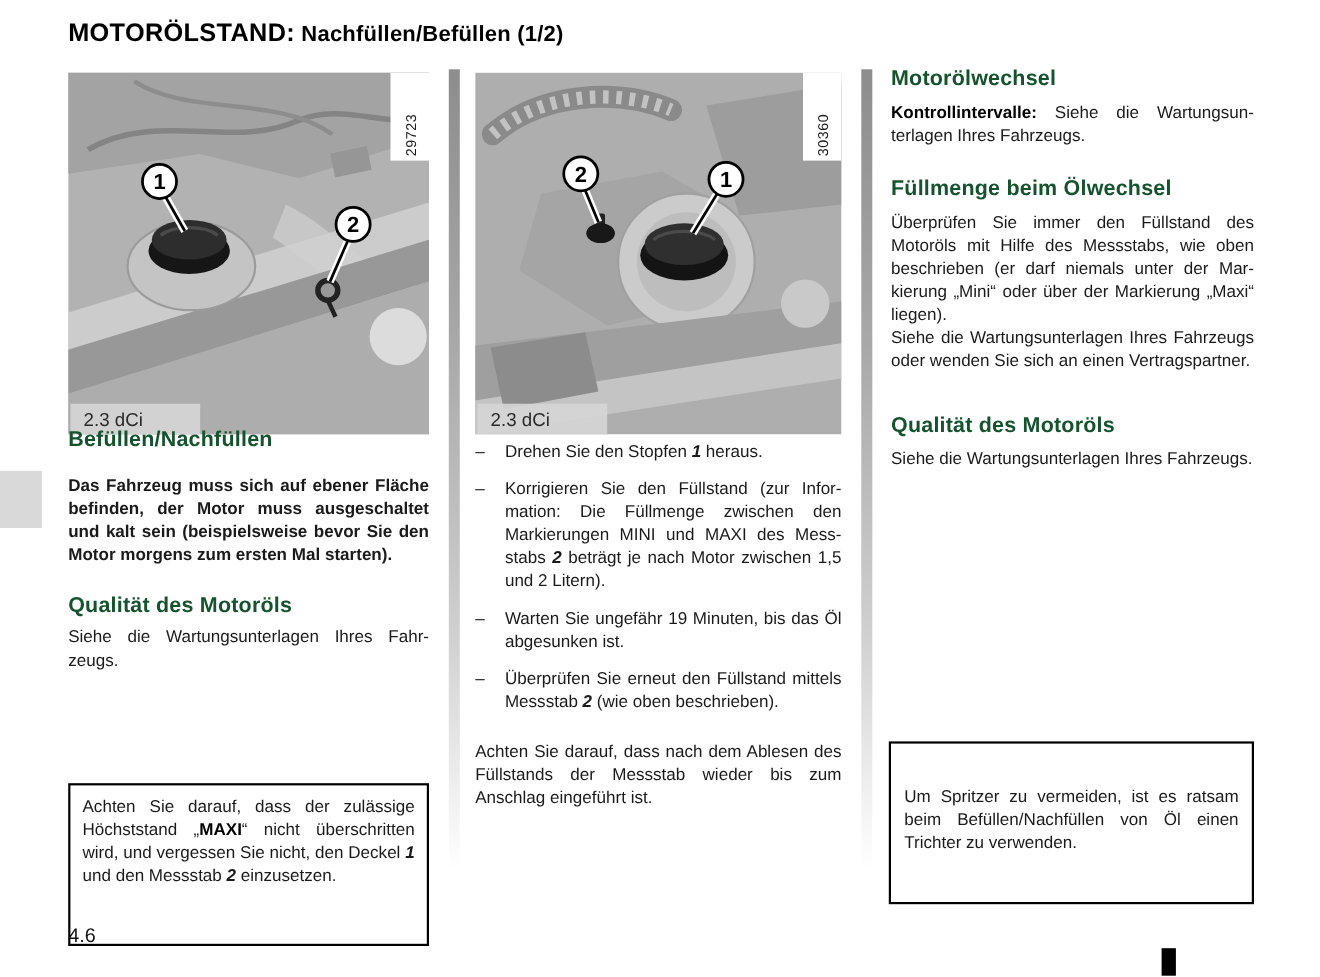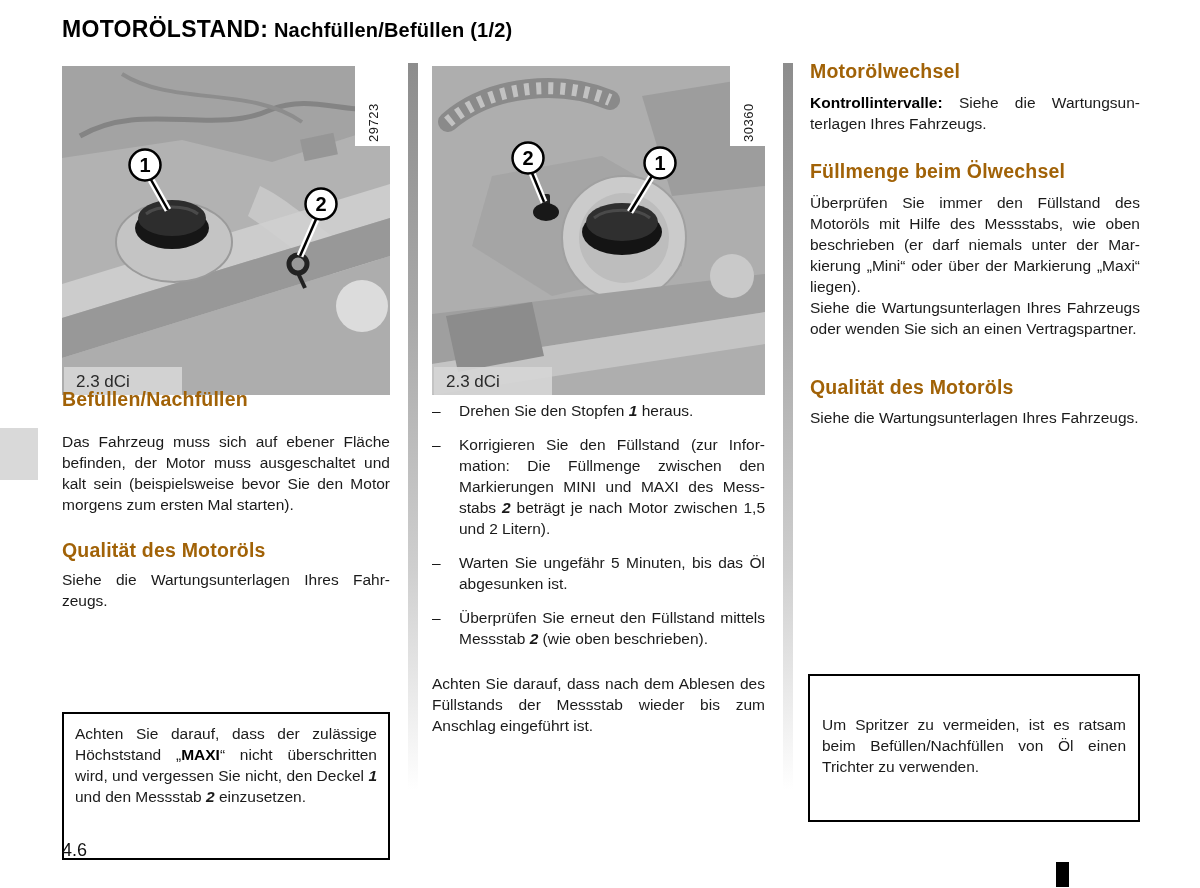--- a/index.html
+++ b/index.html
@@ -15,21 +15,21 @@
   #title .t-sub{font-size:20px;letter-spacing:.2px;text-align:center;}
   
   #chapter-tab{left:0;top:428px;width:38px;height:52px;background:#d9d9d9;}
   
   .figure{top:66px;width:328px;height:329px;}
   .figure svg{display:block;}
   
   .vdivider{top:63px;width:10px;height:727px;
     background:linear-gradient(to bottom,#8d8d8d 0%,#a9a9a9 35%,#cfcfcf 70%,#ffffff 100%);}
   
-  .sechead{margin:0;font-size:19.5px;font-weight:bold;color:#a16207;letter-spacing:.2px;}
+  .sechead{margin:0;font-size:19.5px;font-weight:bold;color:#14532d;letter-spacing:.2px;}
   p.body{margin:0;font-size:15.5px;line-height:21px;text-align:justify;color:#1a1a1a;}
   .bi{font-weight:bold;font-style:italic;}
   .bold{font-weight:bold;color:#000;}
   
   .notebox{border:2px solid #000;box-sizing:border-box;background:#fff;}
   #note-left{left:62px;top:712px;width:328px;height:148px;padding:9px 11px;}
   #note-right{left:808px;top:674px;width:332px;height:148px;padding:38px 12px 0 12px;}
   
   #col2-text{left:432px;top:400px;width:333px;}
   .bullet{display:flex;margin:0 0 13px 0;}
@@ -38,21 +38,21 @@
   #closing-para{margin-top:24px;}
   
   #rc-h1{left:810px;top:60px;}
   #rc-p1{left:810px;top:92px;width:330px;}
   #rc-h2{left:810px;top:160px;}
   #rc-p2{left:810px;top:192px;width:330px;}
   #rc-h3{left:810px;top:376px;}
   #rc-p4{left:810px;top:407px;width:330px;}
   
   #lc-h1{left:62px;top:388px;text-align:center;}
-  #lc-p1{left:62px;top:431px;width:328px;}
+  #lc-p1{left:62px;top:431px;width:328px;font-weight:bold;}
   #lc-h2{left:62px;top:539px;}
   #lc-p2{left:62px;top:569px;width:328px;}
   
   #page-number{left:62px;top:840px;font-size:18px;color:#111;}
   #corner-mark{left:1056px;top:862px;width:13px;height:25px;background:#000;}
 </style>
 </head>
 <body>
 
 <div id="title" class="abs">
@@ -172,21 +172,21 @@
   <div class="bullet">
     <span class="dash">–</span>
     <p class="body"><span>Drehen Sie den Stopfen </span><span class="bi">1</span><span> heraus.</span></p>
   </div>
   <div class="bullet">
     <span class="dash">–</span>
     <p class="body"><span>Korrigieren Sie den Füllstand (zur Infor­mation: Die Füllmenge zwischen den Markierungen MINI und MAXI des Mess­stabs </span><span class="bi">2</span><span> beträgt je nach Motor zwischen 1,5 und 2 Litern).</span></p>
   </div>
   <div class="bullet">
     <span class="dash">–</span>
-    <p class="body"><span>Warten Sie ungefähr 5 Minuten, bis das Öl abgesunken ist.</span><span class="bi"></span><span></span></p>
+    <p class="body"><span>Warten Sie ungefähr 19 Minuten, bis das Öl abgesunken ist.</span><span class="bi"></span><span></span></p>
   </div>
   <div class="bullet">
     <span class="dash">–</span>
     <p class="body"><span>Überprüfen Sie erneut den Füllstand mit­tels Messstab </span><span class="bi">2</span><span> (wie oben beschrieben).</span></p>
   </div>
   <p id="closing-para" class="body">Achten Sie darauf, dass nach dem Ablesen des Füllstands der Messstab wieder bis zum Anschlag eingeführt ist.</p>
 </div>
 
 <h2 id="rc-h1" class="abs sechead">Motorölwechsel</h2>
 <p id="rc-p1" class="abs body"><span class="bold">Kontrollintervalle:</span><span> Siehe die Wartungsun­terlagen Ihres Fahrzeugs.</span></p>

